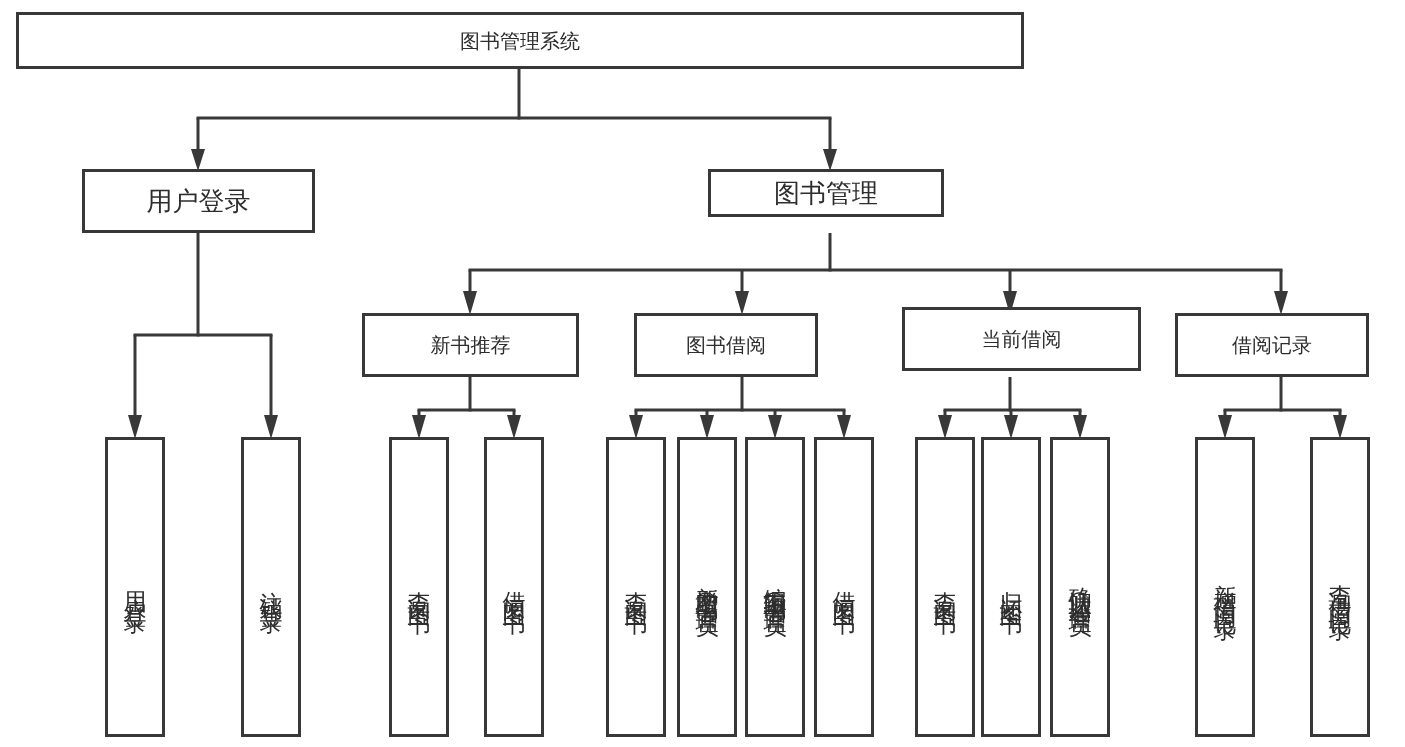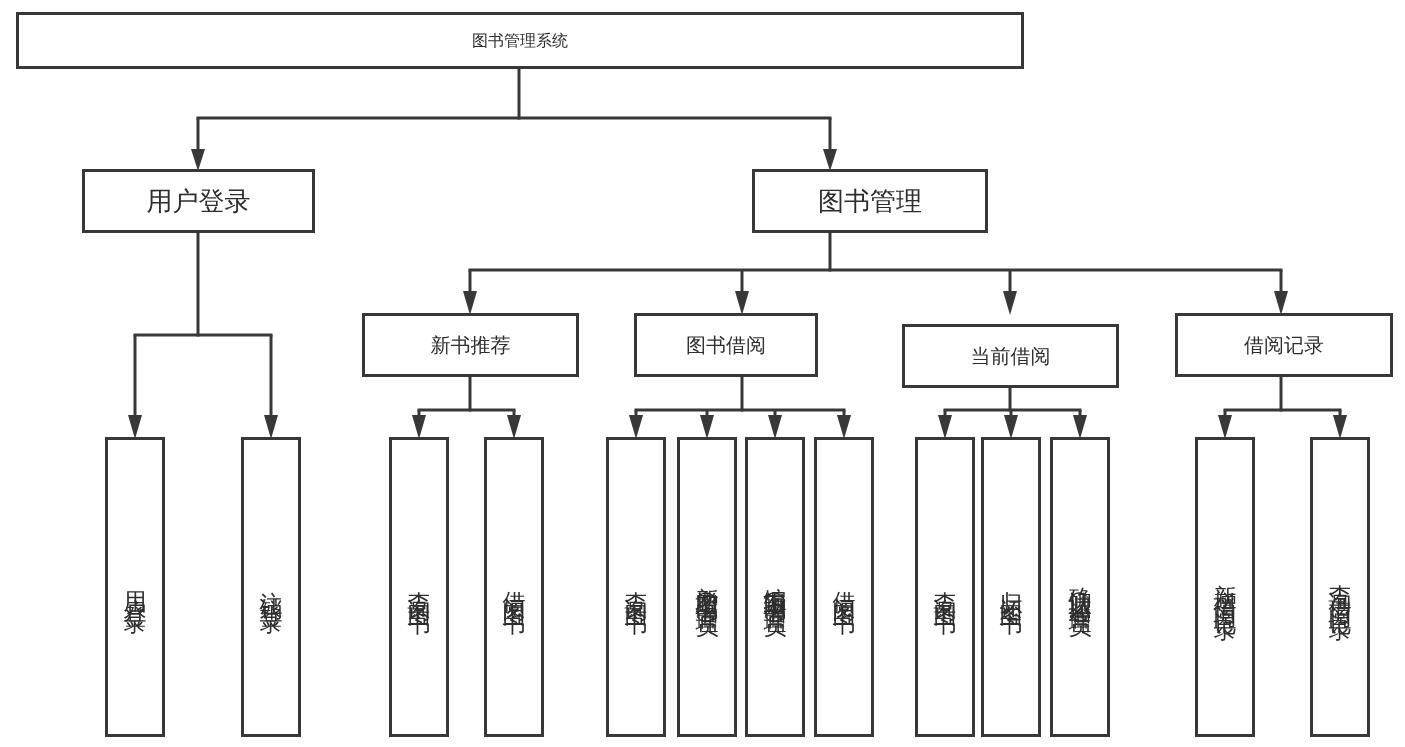--- a/index.html
+++ b/index.html
@@ -27,21 +27,21 @@
     box-sizing: border-box;
     border: 3px solid #383838;
     background: #ffffff;
     display: flex;
     align-items: center;
     justify-content: center;
     color: #2d2d2d;
     text-align: center;
     line-height: 1;
   }
-  .root  { font-size: 16px; }
+  .root  { font-size: 20px; }
   .lvl2  { font-size: 26px; }
   .lvl3  { font-size: 20px; }
   .leaf {
     font-size: 23px;
     writing-mode: vertical-rl;
     text-orientation: mixed;
     letter-spacing: 7px;
   }
   .leaf.long { letter-spacing: 4px; }
   #watermark {
@@ -122,26 +122,26 @@
       <polygon points="1004,415 1018,415 1011,439"></polygon>
       <polygon points="1073,415 1087,415 1080,439"></polygon>
       <polygon points="1218,415 1232,415 1225,439"></polygon>
       <polygon points="1333,415 1347,415 1340,439"></polygon>
     </g>
   </svg>
 
   <div class="box root" style="left:16px; top:12px; width:1008px; height:57px;">图书管理系统</div>
 
   <div class="box lvl2" style="left:82px; top:169px; width:233px; height:64px;">用户登录</div>
-  <div class="box lvl2" style="left:752px; top:169px; width:236px; height:64px;">图书管理</div>
+  <div class="box lvl2" style="left:708px; top:169px; width:236px; height:48px;">图书管理</div>
 
   <div class="box lvl3" style="left:362px; top:313px; width:217px; height:64px;">新书推荐</div>
   <div class="box lvl3" style="left:634px; top:313px; width:184px; height:64px;">图书借阅</div>
-  <div class="box lvl3" style="left:902px; top:324px; width:217px; height:64px;">当前借阅</div>
-  <div class="box lvl3" style="left:1175px; top:313px; width:218px; height:64px;">借阅记录</div>
+  <div class="box lvl3" style="left:902px; top:307px; width:239px; height:64px;">当前借阅</div>
+  <div class="box lvl3" style="left:1175px; top:313px; width:194px; height:64px;">借阅记录</div>
 
   <div class="box leaf" style="left:105px; top:437px; width:60px; height:300px;">用户登录</div>
   <div class="box leaf" style="left:241px; top:437px; width:60px; height:300px;">注销登录</div>
 
   <div class="box leaf" style="left:389px; top:437px; width:60px; height:300px;">查询图书</div>
   <div class="box leaf" style="left:484px; top:437px; width:60px; height:300px;">借阅图书</div>
 
   <div class="box leaf" style="left:606px; top:437px; width:60px; height:300px;">查询图书</div>
   <div class="box leaf long" style="left:677px; top:437px; width:60px; height:300px;">新增图书（管理员）</div>
   <div class="box leaf long" style="left:745px; top:437px; width:60px; height:300px;">编辑图书（管理员）</div>

